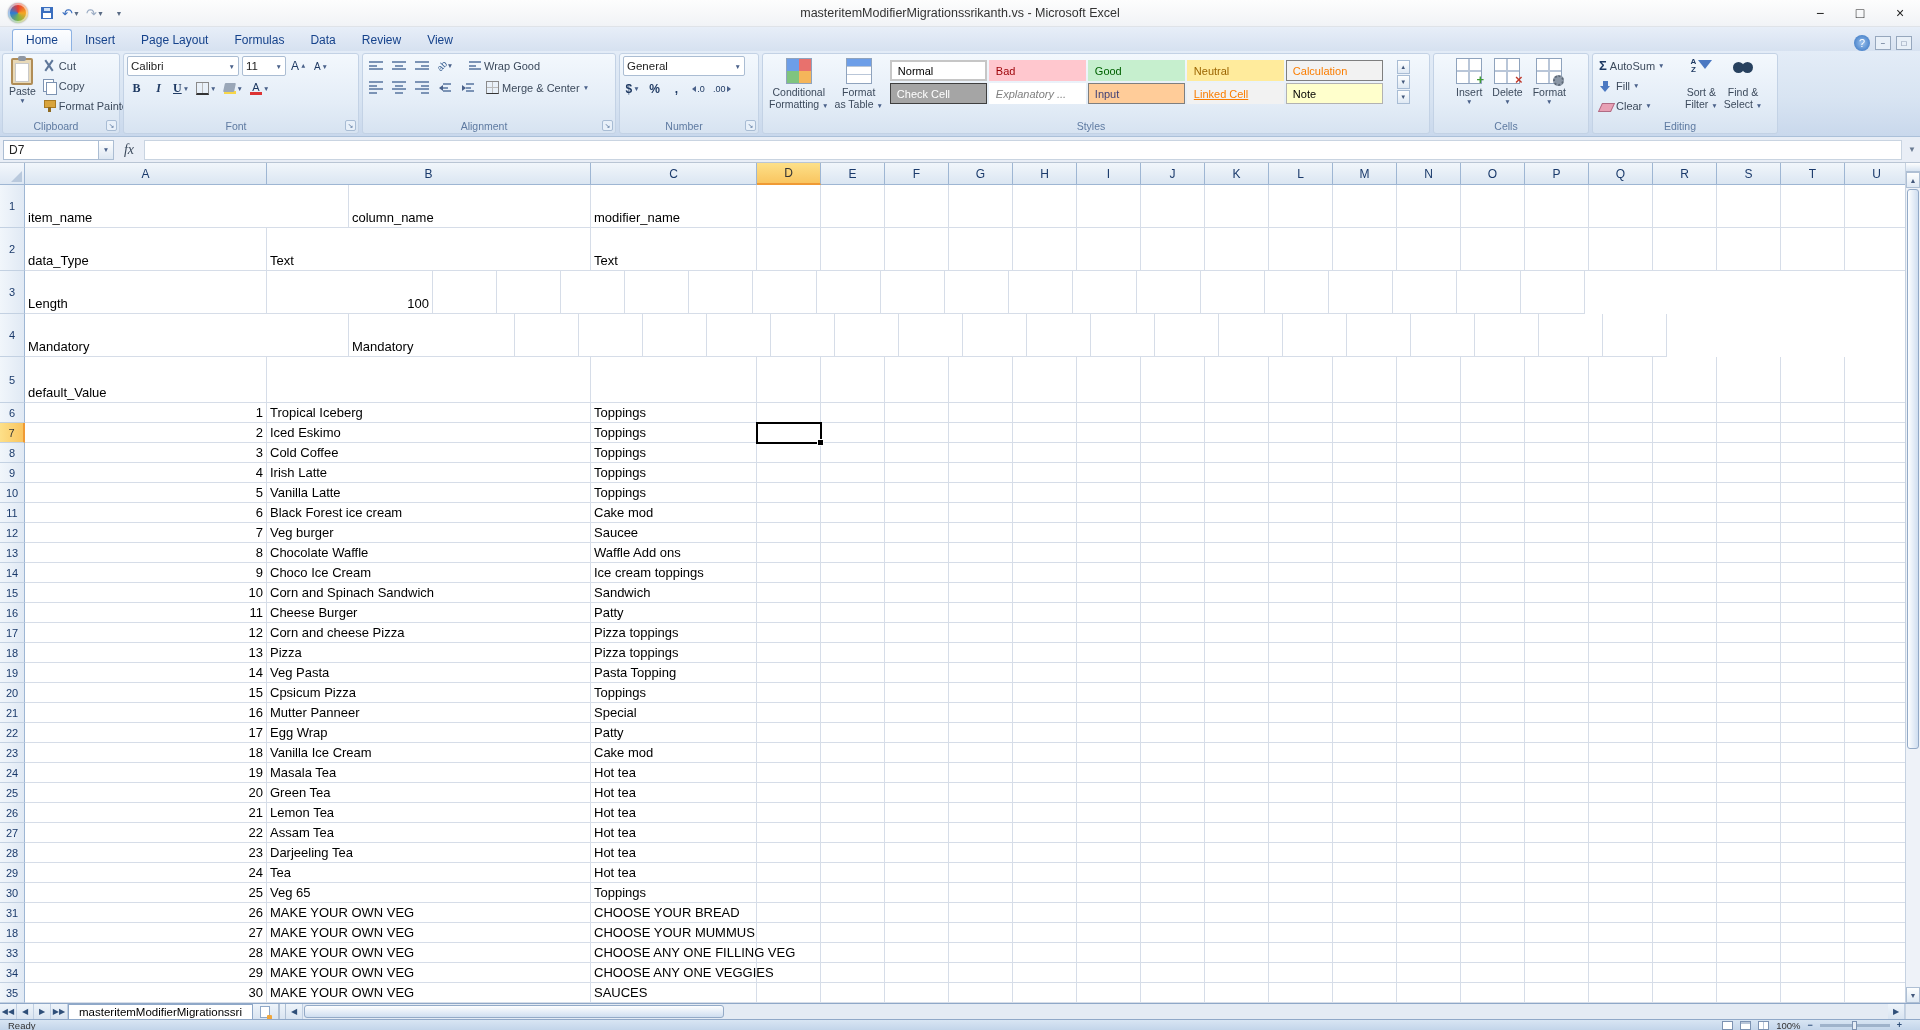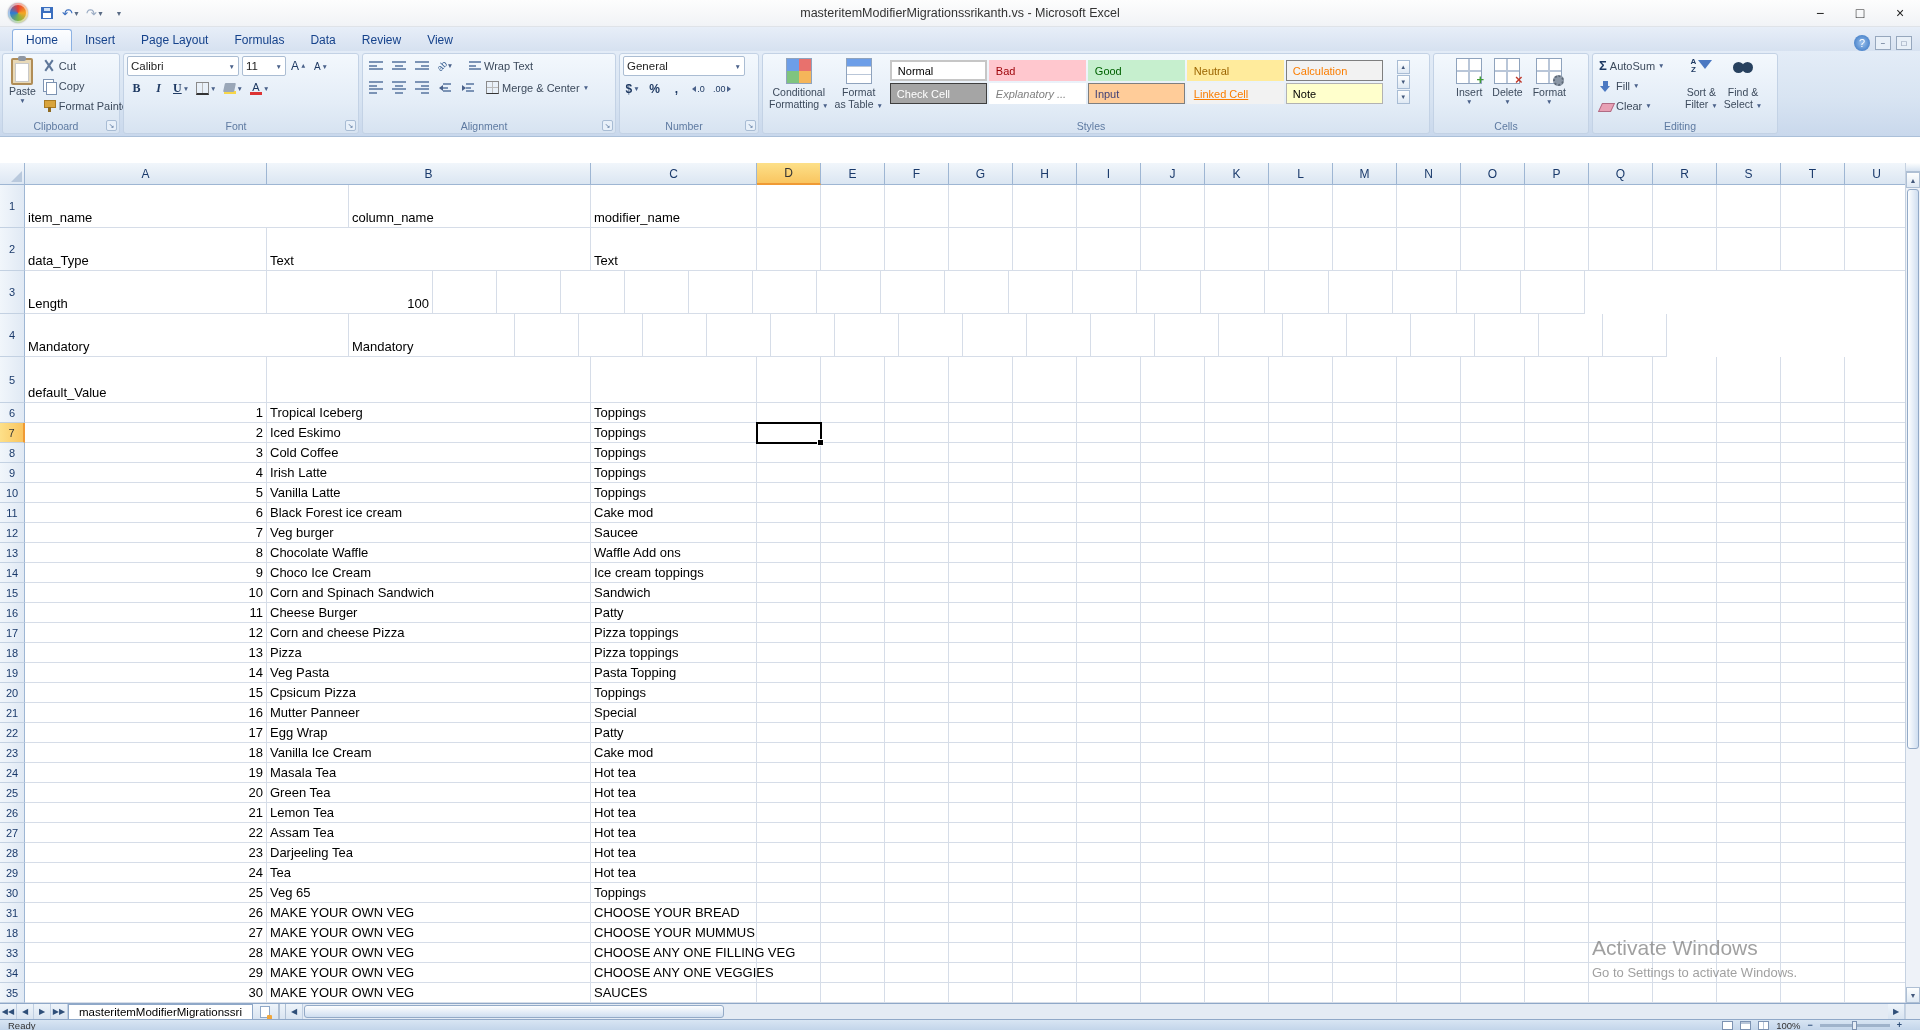--- a/index.html
+++ b/index.html
@@ -365,21 +365,21 @@
           <div class="albtn">
                 <span class="orient">ab</span>
                 <span class="dd">▼</span>
               </div>
           <div class="smallbtn" style="margin-left:8px">
                 <span class="lns left" style="width:12px">
                   <i></i>
                   <i></i>
                   <i></i>
                 </span>
-                <span>Wrap Text</span>
+                <span>Wrap Good</span>
               </div>
         </div>
         <div class="frow">
           <div class="albtn">
                 <span class="lns left">
                   <i></i>
                   <i></i>
                   <i></i>
                   <i></i>
                 </span>
@@ -558,20 +558,31 @@
               </span>
             </div>
           <span>Find &amp;</span>
           <span><span>Select</span> <span class="dd">▼</span></span>
         </div>
       </div>
       <div class="group-label">Editing</div>
     </div>
   </div>
 
+  <div class="formulabar">
+    <div class="namebox">D7</div>
+    <div class="nbdd">
+        <span class="dd">▼</span>
+      </div>
+    <div class="fxwrap">
+        <span class="fx">fx</span>
+      </div>
+    <div class="finput"></div>
+    <div class="fb-exp">▼</div>
+  </div>
 
   <div class="sheet">
     <div class="chead">
       <div class="corner"></div>
       <div style="display:flex">
           <div class="col" style="width: 242px;">A</div>
           <div class="col" style="width: 324px;">B</div>
           <div class="col" style="width: 166px;">C</div>
           <div class="col hl" style="width: 64px;">D</div>
           <div class="col" style="width: 64px;">E</div>
@@ -1470,18 +1481,14 @@
       <div class="viewic v3"></div>
       <span>100%</span>
       <span class="zbtn">−</span>
       <div class="zoomtrack">
           <div class="zoomthumb"></div>
         </div>
       <span class="zbtn">+</span>
     </div>
   </div>
 
-  <div class="watermark">
-    <div class="wm1">Activate Windows</div>
-    <div class="wm2">Go to Settings to activate Windows.</div>
-  </div>
 
 </div>
 
 </body></html>

